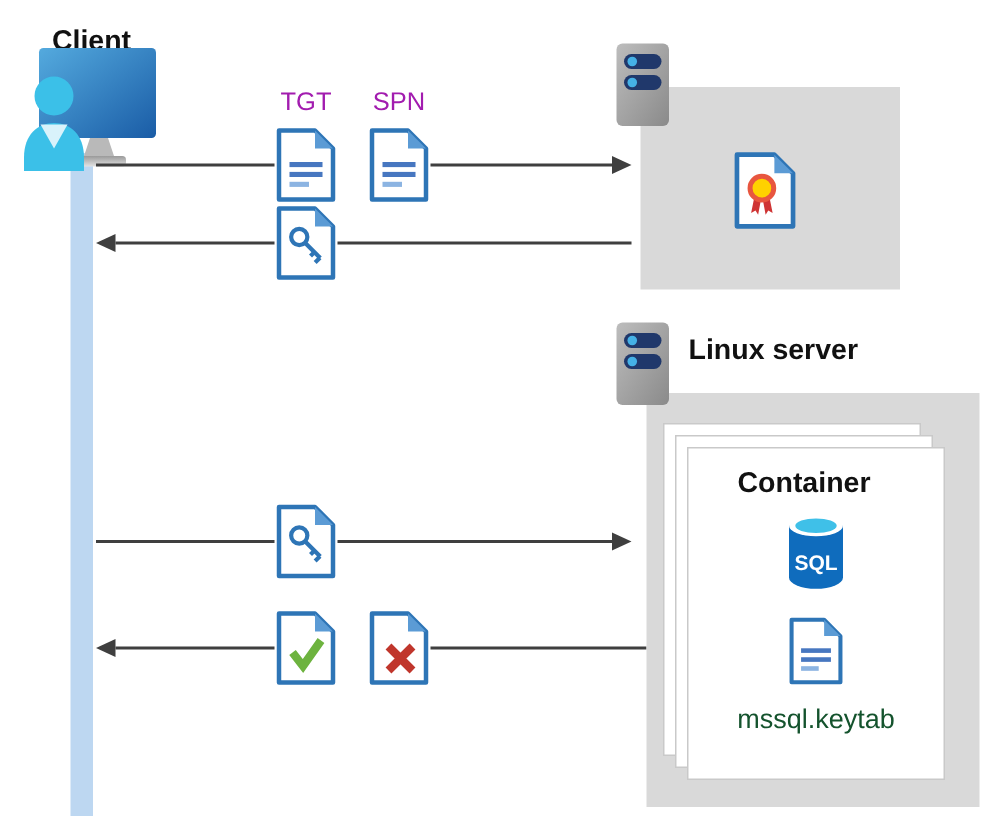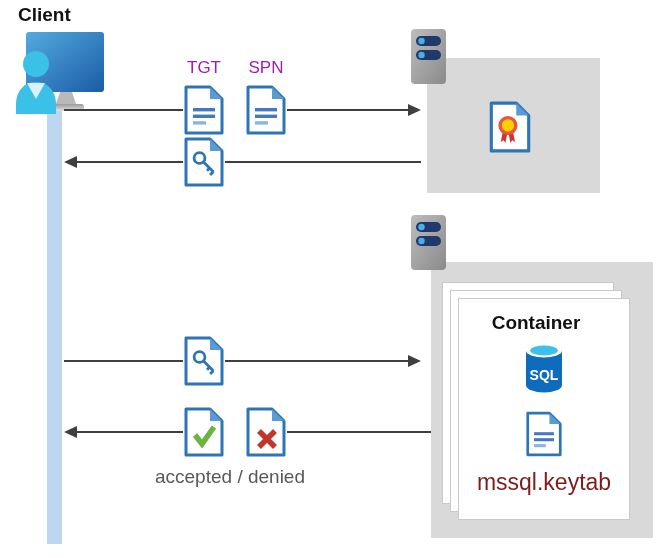--- a/index.html
+++ b/index.html
@@ -5,21 +5,21 @@
   html,body{margin:0;padding:0;background:#fff;}
   #canvas{
     position:relative;width:660px;height:558px;background:#fff;overflow:hidden;
     font-family:"Liberation Sans", sans-serif;
   }
   .abs{position:absolute;}
   
   .lbl-bold{font-weight:700;color:#111;font-size:19px;line-height:23px;}
   .lbl-reg{color:#a21caf;font-size:17px;}
   .caption{color:#595959;font-size:19px;}
-  .keytab{color:#7f1d1d;font-size:23px;}
+  .keytab{color:#14532d;font-size:18px;}
   .center{text-align:center;}
   
   #lifeline{left:47px;top:102px;width:15px;height:442px;background:#bdd7f1;}
   
   .hline{position:absolute;height:2px;background:#3f3f3f;}
   .head-r{position:absolute;width:0;height:0;border-top:6px solid transparent;border-bottom:6px solid transparent;border-left:13px solid #3f3f3f;}
   .head-l{position:absolute;width:0;height:0;border-top:6px solid transparent;border-bottom:6px solid transparent;border-right:13px solid #3f3f3f;}
   
   .zone{position:absolute;background:#d9d9d9;}
   #dc-zone{left:427px;top:58px;width:173px;height:135px;}
@@ -48,21 +48,21 @@
         <stop offset="0" stop-color="#9a9a9a"></stop>
           <stop offset="1" stop-color="#e3e3e3"></stop>
       </linearGradient>
       <linearGradient id="gsrv" x1="0" y1="0" x2="1" y2="1">
         <stop offset="0" stop-color="#bdbdbd"></stop>
           <stop offset="1" stop-color="#8a8a8a"></stop>
       </linearGradient>
     </defs>
   </svg>
 
-  <div class="abs lbl-bold" style="left:18px;top:3px;width:86px;">Client</div>
+  <div class="abs lbl-bold" style="left:18px;top:16px;width:86px;text-align:center;">Client</div>
 
   <div id="lifeline" class="abs"></div>
 
   <span class="icon" style="left:8px;top:26px;">
     <svg width="100" height="92" viewBox="0 0 100 92">
       <rect x="18" y="6" width="78" height="60" rx="3" fill="url(#gmon)"></rect>
       <polygon points="52,66 64,66 68,78 48,78" fill="#b9b9b9"></polygon>
       <rect x="44" y="78" width="32" height="7" rx="2.5" fill="url(#gstand)"></rect>
       <circle cx="28" cy="38" r="13" fill="#3bc0e8"></circle>
       <path d="M8 88 v-9 c0 -15 9 -23 20 -23 s20 8 20 23 v9 z" fill="#3bc0e8"></path>
@@ -144,21 +144,20 @@
   </span>
 
   <span class="icon" style="left:245px;top:406px;">
     <svg width="42" height="52" viewBox="0 0 42 52">
       <path d="M3 3 h24 l12 12 v34 h-36 z" fill="#fff" stroke="#2e75b6" stroke-width="3" stroke-linejoin="round"></path>
       <path d="M27 3 L39 15 L27 15 Z" fill="#5b9bd5"></path>
       <path d="M14 25 L30 41 M30 25 L14 41" stroke="#c0362c" stroke-width="5.5" fill="none"></path>
     </svg>
   </span>
 
-  <div class="abs caption" style="left:110px;top:466px;width:240px;text-align:center;">accepted / denied</div>
 
   <div id="dc-zone" class="zone"></div>
   <span class="icon" style="left:410px;top:28px;">
     <svg width="37" height="57" viewBox="0 0 37 57">
       <rect x="1" y="1" width="35" height="55" rx="4" fill="url(#gsrv)"></rect>
       <rect x="6" y="8" width="25" height="10" rx="5" fill="#20386b"></rect>
       <circle cx="11.5" cy="13" r="3.2" fill="#45b1e6"></circle>
       <rect x="6" y="22" width="25" height="10" rx="5" fill="#20386b"></rect>
       <circle cx="11.5" cy="27" r="3.2" fill="#45b1e6"></circle>
     </svg>
@@ -176,20 +175,21 @@
   <div id="linux-zone" class="zone"></div>
   <span class="icon" style="left:410px;top:214px;">
     <svg width="37" height="57" viewBox="0 0 37 57">
       <rect x="1" y="1" width="35" height="55" rx="4" fill="url(#gsrv)"></rect>
       <rect x="6" y="8" width="25" height="10" rx="5" fill="#20386b"></rect>
       <circle cx="11.5" cy="13" r="3.2" fill="#45b1e6"></circle>
       <rect x="6" y="22" width="25" height="10" rx="5" fill="#20386b"></rect>
       <circle cx="11.5" cy="27" r="3.2" fill="#45b1e6"></circle>
     </svg>
   </span>
+  <div class="abs lbl-bold" style="left:459px;top:222px;width:180px;">Linux server</div>
 
   <div id="card-back" class="card"></div>
   <div id="card-mid" class="card"></div>
   <div id="card-front" class="card"></div>
 
   <div class="abs lbl-bold center" style="left:458px;top:311px;width:156px;">Container</div>
 
   <span class="icon" style="left:523px;top:342px;">
     <svg width="42" height="52" viewBox="0 0 42 52">
       <path d="M3 8 V43 A18 7.5 0 0 0 39 43 V8 Z" fill="#0f6cbd"></path>

